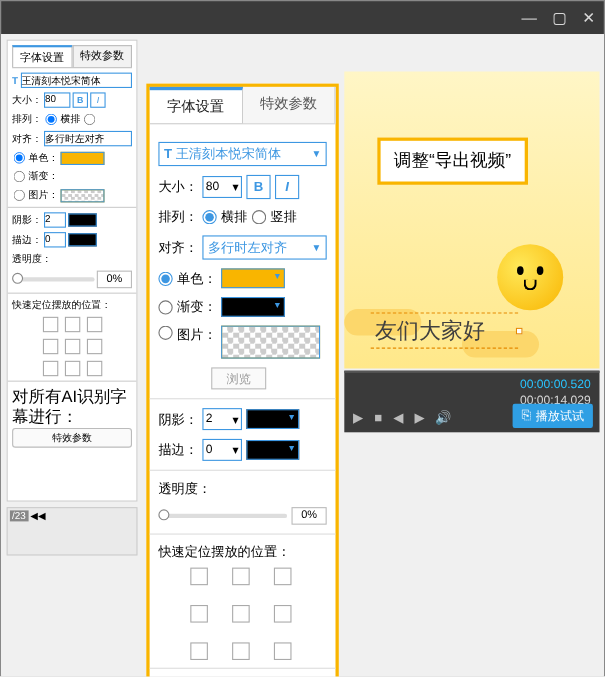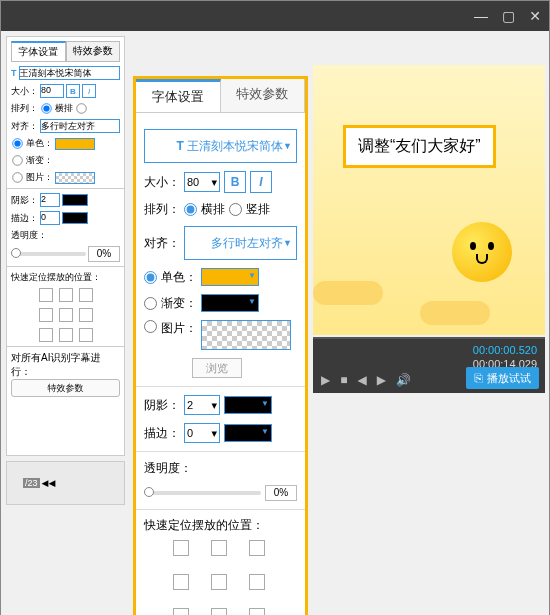--- a/index.html
+++ b/index.html
@@ -21,21 +21,21 @@
 .sep{border-top:1px solid #ccc;margin:4px -4px}
 .sp-grid{display:grid;grid-template-columns:repeat(3,14px);gap:6px;justify-content:center;margin:4px 0}
 .sp-grid span{width:14px;height:14px;border:1px solid #aaa}
 .big-panel{position:absolute;left:132px;top:45px;width:175px;height:562px;background:#fff;border:3px solid #f9b500;font-size:12px}
 .bp-tabs{display:flex;border-bottom:1px solid #ccc}
 .bp-tab{flex:1;text-align:center;padding:6px 0;font-size:13px;border-right:1px solid #ccc}
 .bp-tab.active{border-top:3px solid #3d97e2;color:#222}
 .bp-tab:not(.active){background:#f6f6f6;color:#555}
 .bp-body{padding:8px}
 .bp-row{display:flex;align-items:center;gap:4px;margin:8px 0;font-size:12px}
-.bp-sel{height:34px;border:1px solid #3d97e2;color:#3d97e2;display:flex;align-items:center;padding:0 4px;flex:1;min-width:0;font-size:12px;justify-content:flex-end}
+.bp-sel{height:22px;border:1px solid #3d97e2;color:#3d97e2;display:flex;align-items:center;padding:0 4px;flex:1;min-width:0;font-size:12px;justify-content:space-between}
 .bp-sel .arr{color:#3d97e2;font-size:9px}
 .sq{width:22px;height:22px;border:1px solid #3d97e2;display:inline-flex;align-items:center;justify-content:center;color:#3d97e2;background:#fff;font-weight:bold}
 .Tg{color:#3d97e2;font-weight:bold}
 .swatch{width:58px;height:18px;border:1px solid #3d97e2;background:#f9b500;position:relative}
 .swatch.drop::after{content:"▼";position:absolute;right:2px;top:2px;font-size:8px;color:#3d97e2}
 .swatch.black{background:#000}
 .swatch.checker{background-image:repeating-conic-gradient(#ccc 0 25%,#fff 0 50%);background-size:10px 10px;width:90px;height:30px}
 .browse{width:50px;height:20px;border:1px solid #bbb;background:#fafafa;font-size:11px;text-align:center;display:flex;align-items:center;justify-content:center;color:#999}
 .hr{border-top:1px solid #ddd;margin:7px -8px}
 .num-in{width:36px;height:20px;border:1px solid #3d97e2;display:flex;align-items:center;justify-content:space-between;padding:0 2px;font-size:11px}
@@ -55,21 +55,21 @@
 .c1{bottom:30px;left:0}
 .c2{bottom:10px;right:55px}
 .subtitle{position:absolute;left:24px;bottom:18px;font-size:20px;color:#404040;border-top:1px dashed #e58a00;border-bottom:1px dashed #e58a00;padding:2px 30px 2px 4px}
 .sub-handle{width:6px;height:6px;background:#fff;border:1px solid #e58a00;position:absolute;right:-4px;top:50%;transform:translateY(-50%)}
 .timeline{position:absolute;left:312px;top:306px;right:4px;height:56px;background:#3a3a3a;border-top:2px solid #555}
 .time-txt{position:absolute;right:8px;top:4px;text-align:right;font-size:11px;line-height:14px}
 .time-txt .t1{color:#28c4ff}
 .time-txt .t2{color:#d8d8d8}
 .export-btn{position:absolute;right:6px;bottom:4px;height:22px;padding:0 8px;background:#2f9fe4;color:#fff;border:none;font-size:11px;border-radius:2px;display:flex;align-items:center;gap:4px}
 .play-ctrl{position:absolute;left:8px;bottom:6px;display:flex;gap:10px;color:#bbb;font-size:12px}
-.tracks{position:absolute;left:5px;top:430px;width:119px;height:44px;background:#eaeaea;font-size:9px;border:1px solid #ccc;padding:16px;overflow:hidden}
+.tracks{position:absolute;left:5px;top:430px;width:119px;height:44px;background:#eaeaea;font-size:9px;border:1px solid #ccc;padding:2px;overflow:hidden}
 </style>
 </head>
 <body>
 <div class="win">
 <div class="titlebar">
  <span class="wc">—</span>
  <span class="wc">▢</span>
  <span class="wc">✕</span>
 </div>
 <div class="content">
@@ -144,21 +144,21 @@
           <span></span>
           <span></span>
   <span></span>
           <span></span>
           <span></span>
   <span></span>
           <span></span>
           <span></span>
  </div>
  <div class="sep"></div>
- <div style="font-size:10px">对所有AI识别字幕进行：</div>
+ <div style="font-size:15px">对所有AI识别字幕进行：</div>
  <button style="width:100%;height:18px;font-size:9px;border:1px solid #bbb;background:#fafafa;border-radius:3px">特效参数</button>
 </div>
 
 <div class="tracks">
  <div style="display:flex;gap:2px">
           <span style="background:#888;color:#fff;padding:0 2px">/23</span>
           <span>◀◀</span>
         </div>
 </div>
 
@@ -257,29 +257,30 @@
    <span></span>
             <span></span>
             <span></span>
   </div>
   <div class="hr"></div>
 
  </div>
 </div>
 
 <div class="preview">
- <div class="callout">调整“友们大家好”</div>
+ <div class="callout">调整“导出视频”</div>
  <div class="cloud c1"></div>
  <div class="cloud c2"></div>
  <div class="sun">
   <div class="ball"></div>
           <div class="eye e1"></div>
           <div class="eye e2"></div>
           <div class="m"></div>
  </div>
+ <div class="subtitle"><span>友们大家好</span><span class="sub-handle"></span></div>
 </div>
 
 <div class="timeline">
  <div class="play-ctrl">
   <span>▶</span>
   <span>■</span>
   <span>◀</span>
   <span>▶</span>
   <span>🔊</span>
  </div>

